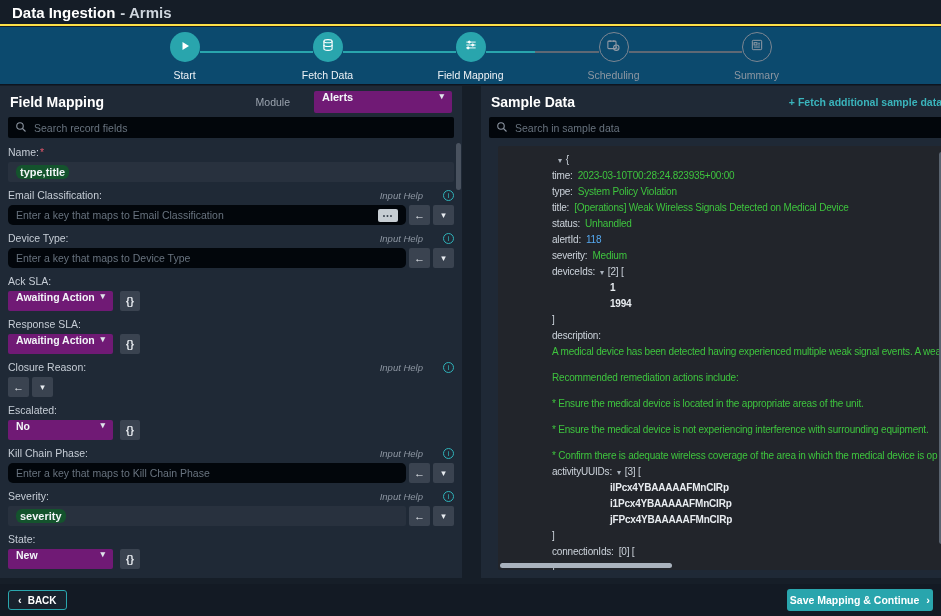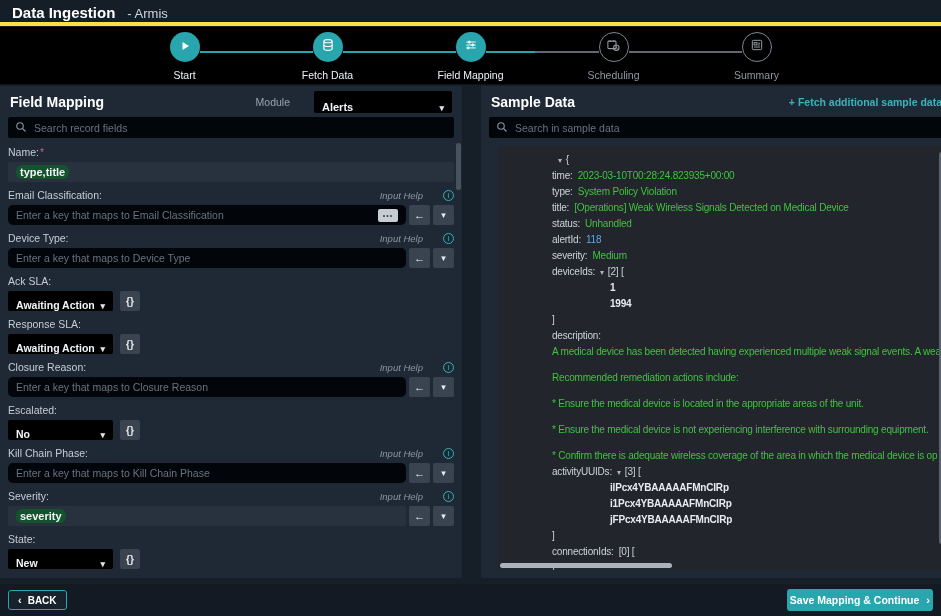--- a/index.html
+++ b/index.html
@@ -1,41 +1,41 @@
 <!DOCTYPE html>
 <html><head>
 <meta charset="utf-8">
 <style>
   html,body{margin:0;padding:0}
   body{width:941px;height:616px;background:#161e28;font-family:"Liberation Sans",sans-serif;color:#dfe5ec;position:relative;overflow:hidden}
   
-  .topbar{position:absolute;left:0;top:0;width:941px;height:26px;background:#151d27;display:flex;align-items:baseline;padding-left:12px;box-sizing:border-box;border-bottom:4px solid #fde047}
+  .topbar{position:absolute;left:0;top:0;width:941px;height:26px;background:#151d27;display:flex;align-items:baseline;padding-left:12px;box-sizing:border-box;border-bottom:2px solid #fde047}
   .title{font-size:15px;font-weight:bold;color:#ffffff;line-height:25px}
-  .subtitle{font-size:13px;color:#ced5dd;margin-left:12px;font-weight:normal}
-  
-  .stepperbar{position:absolute;top:27px;left:0;width:941px;height:58px;background:#000000;border-bottom:1px solid #0d1420;display:flex;justify-content:center;padding-top:5px;box-sizing:border-box}
+  .subtitle{font-size:15px;color:#ced5dd;margin-left:5px;font-weight:bold}
+  
+  .stepperbar{position:absolute;top:27px;left:0;width:941px;height:58px;background:#0c4a6e;border-bottom:1px solid #0d1420;display:flex;justify-content:center;padding-top:5px;box-sizing:border-box}
   .step{display:flex;flex-direction:column;align-items:center;width:30px}
   .circle{width:30px;height:30px;border-radius:50%;display:flex;align-items:center;justify-content:center;box-sizing:border-box;cursor:pointer}
   .circle.active{background:#29a5ad}
   .circle.todo{border:1.5px solid #7d8692}
   .slabel{margin-top:7px;font-size:10.5px;white-space:nowrap;color:#8e97a2}
   .step.done .slabel{color:#eef2f6}
   .conn{height:2px;width:113px;margin-top:19px;flex:none}
   .conn.teal{background:#29a5ad}
   .conn.part{background:linear-gradient(to right,#29a5ad 0 43%,#5f6874 43% 100%)}
   .conn.gray{background:#5f6874}
   
   .panel{position:absolute;top:86px;height:492px;background:#1f2936;box-sizing:border-box}
   .panel.left{left:0;width:462px}
   .panel.right{left:481px;width:471px}
   .phead{display:flex;align-items:center;padding:8px 10px 4px 10px;height:16px}
   .ptitle{font-size:14px;font-weight:bold;color:#ffffff}
   .module{margin-left:auto;display:flex;align-items:center;gap:24px}
   .module-label{font-size:10.5px;color:#9aa3ae}
-  .select{background:#000000;border-radius:2px;display:flex;align-items:flex-end;padding:0 8px;font-size:11px;font-weight:bold;color:#f2f5f8;box-sizing:border-box;cursor:pointer}
+  .select{background:#701a75;border-radius:2px;display:flex;align-items:flex-start;padding:0 8px;font-size:11px;font-weight:bold;color:#f2f5f8;box-sizing:border-box;cursor:pointer}
   .select .caret{margin-left:auto;font-size:9px;color:#dfe5ea}
   .module .select{width:138px;height:22px}
   .searchbox{margin:3px 8px 8px;height:21px;background:#02060b;border-radius:2px;display:flex;align-items:center;padding:0 7px;gap:7px}
   .ph{color:#68737f;font-size:10.5px}
   
   .form{padding:0 8px;position:relative}
   .field{margin-bottom:7px}
   .lrow{display:flex;align-items:center;justify-content:space-between;margin-bottom:4px;height:12px}
   .flabel{font-size:10.5px;color:#c6cdd6}
   .req{color:#e0566a;margin-left:1px}
@@ -236,23 +236,20 @@
 
     <div class="field">
       <div class="lrow">
         <span class="flabel">Closure Reason:</span>
         <span class="ihelp">
             <span>Input Help</span>
             <span class="info">i</span>
           </span>
       </div>
       <div class="crow">
-        <div class="binput">
-            <span class="ph">Enter a key that maps to Closure Reason</span>
-          </div>
         <button class="sq">←</button>
         <button class="sq car">▾</button>
       </div>
     </div>
 
     <div class="field">
       <div class="lrow">
           <span class="flabel">Escalated:</span>
         </div>
       <div class="crow">

